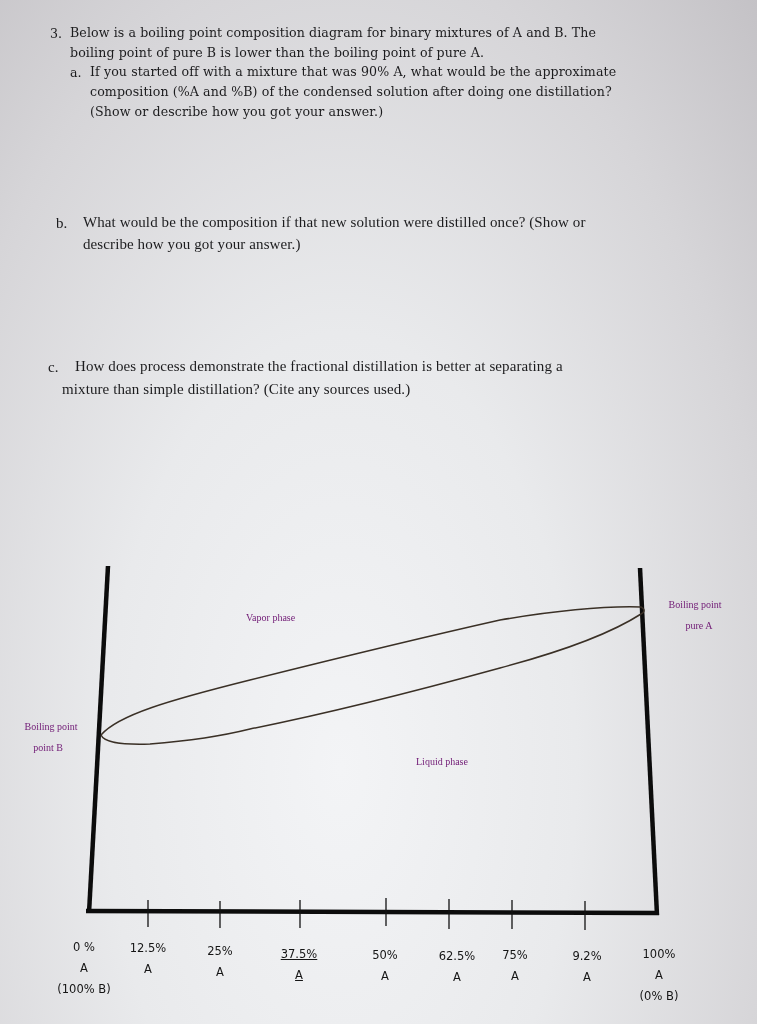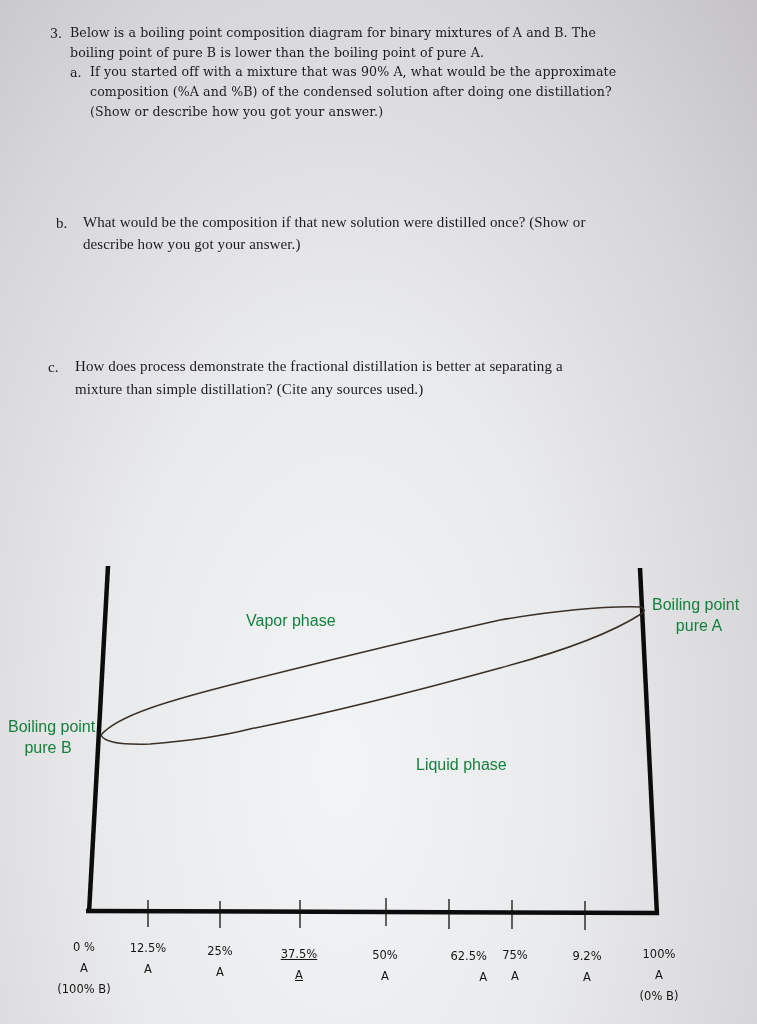--- a/index.html
+++ b/index.html
@@ -6,21 +6,21 @@
     body {
       width: 757px; height: 1024px; position: relative; overflow: hidden;
       background: radial-gradient(ellipse at 45% 75%, #f3f4f6 0%, #e9eaec 40%, #d6d5d8 75%, #c4c2c6 100%);
       font-family: "DejaVu Serif", serif;
       color: #1c1c1e;
     }
     .q { position: absolute; font-size: 12.6px; line-height: 18px; letter-spacing: 0.1px; }
     .num { position: absolute; }
     .qtext { position: absolute; white-space: nowrap; }
     .c-font { font-family: "Liberation Serif", serif; font-size: 15px; line-height: 23px; }
-    .lbl { position: absolute; font-family: Liberation Sans, sans-serif; font-size: 16px; color: #15803d; text-align: center; white-space: nowrap; }
+    .lbl { position: absolute; font-family: Liberation Serif, serif; font-size: 10px; color: #701a75; text-align: center; white-space: nowrap; }
     svg.diagram { position: absolute; left: 0; top: 0; }
     .tick { position: absolute; font-family: "DejaVu Sans", sans-serif; font-size: 11.5px; color: #151515; text-align: center; line-height: 21px; white-space: nowrap; }
   </style>
 </head>
 <body>
 
 <div class="q">
   <span class="num" style="left:50px; top:25px;">3.</span>
   <span class="qtext" style="left:70px; top:24px;">Below is a boiling point composition diagram for binary mixtures of A and B.  The</span>
   <span class="qtext" style="left:70px; top:44px;">boiling point of pure B is lower than the boiling point of pure A.</span>
@@ -33,21 +33,21 @@
 
 <div class="q c-font">
   <span class="num" style="left:56px; top:212px;">b.</span>
   <span class="qtext" style="left:83px; top:211px;">What would be the composition if that new solution were distilled once? (Show or</span>
   <span class="qtext" style="left:83px; top:233px;">describe how you got your answer.)</span>
 </div>
 
 <div class="q c-font">
   <span class="num" style="left:48px; top:356px;">c.</span>
   <span class="qtext" style="left:75px; top:355px;">How does process demonstrate the fractional distillation is better at separating a</span>
-  <span class="qtext" style="left:75px; top:378px;">mixture than simple distillation? (Cite any sources used.)</span>
+  <span class="qtext" style="left:62px; top:378px;">mixture than simple distillation? (Cite any sources used.)</span>
 </div>
 
 <svg class="diagram" width="757" height="1024" viewBox="0 0 757 1024">
 
   <line x1="108" y1="566" x2="89" y2="913" stroke="#0c0c0c" stroke-width="4.5"></line>
 
   <line x1="640" y1="568" x2="657" y2="915" stroke="#0c0c0c" stroke-width="4.5"></line>
 
   <line x1="86" y1="911" x2="659" y2="913" stroke="#0c0c0c" stroke-width="4.5"></line>
 
@@ -64,21 +64,21 @@
   <path d="M101,735 C118,715 170,700 250,680 C330,660 420,638 500,620 C560,610 610,606 641,607 C645,609 645,612 641,614" fill="none" stroke="#3a3026" stroke-width="1.5"></path>
 
   <path d="M101,735 C104,742 118,745 150,744 C200,740 230,734 250,729 C330,713 420,690 500,668 C560,652 610,634 641,614" fill="none" stroke="#3a3026" stroke-width="1.5"></path>
 </svg>
 
 <div class="lbl" style="left:246px; top:612px;">Vapor phase</div>
 <div class="lbl" style="left:416px; top:728px;margin-top:28px;">Liquid phase</div>
 
 <div class="lbl" style="left:8px; top:716px; width:86px; line-height:21px;">
   <div>Boiling point</div>
-  <div style="margin-left:-6px;">pure B</div>
+  <div style="margin-left:-6px;">point B</div>
 </div>
 <div class="lbl" style="left:652px; top:594px; width:86px; line-height:21px;">
   <div>Boiling point</div>
   <div style="margin-left:8px;">pure A</div>
 </div>
 
 <div class="tick" style="left:52px; top:937px; width:64px;">
   <div>0 %</div>
   <div>A</div>
   <div>(100% B)</div>
@@ -92,21 +92,21 @@
   <div>A</div>
 </div>
 <div class="tick" style="left:269px; top:944px; width:60px;text-decoration:underline;">
   <div>37.5%</div>
   <div>A</div>
 </div>
 <div class="tick" style="left:355px; top:945px; width:60px;">
   <div>50%</div>
   <div>A</div>
 </div>
-<div class="tick" style="left:427px; top:946px; width:60px;text-align:right;">
+<div class="tick" style="left:427px; top:946px; width:60px;">
   <div>62.5%</div>
   <div>A</div>
 </div>
 <div class="tick" style="left:485px; top:945px; width:60px;">
   <div>75%</div>
   <div>A</div>
 </div>
 <div class="tick" style="left:557px; top:946px; width:60px;">
   <div>9.2%</div>
   <div>A</div>

